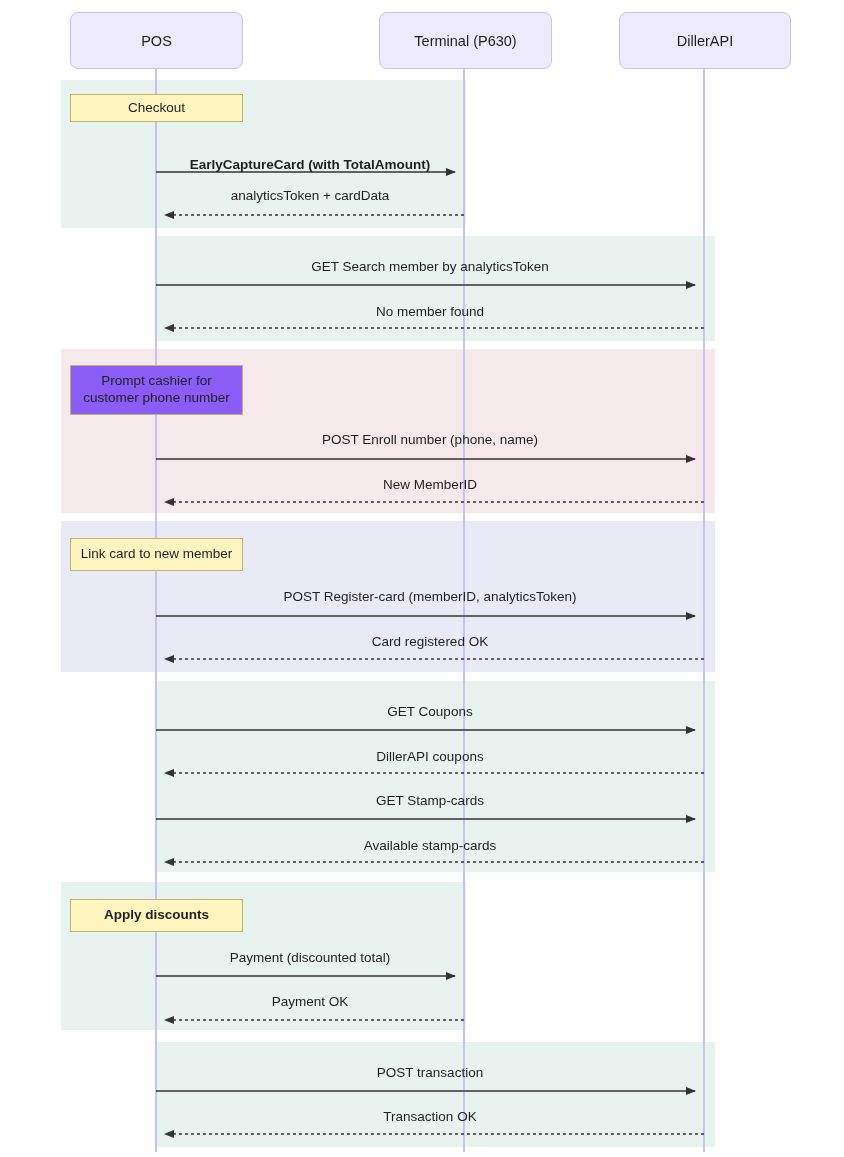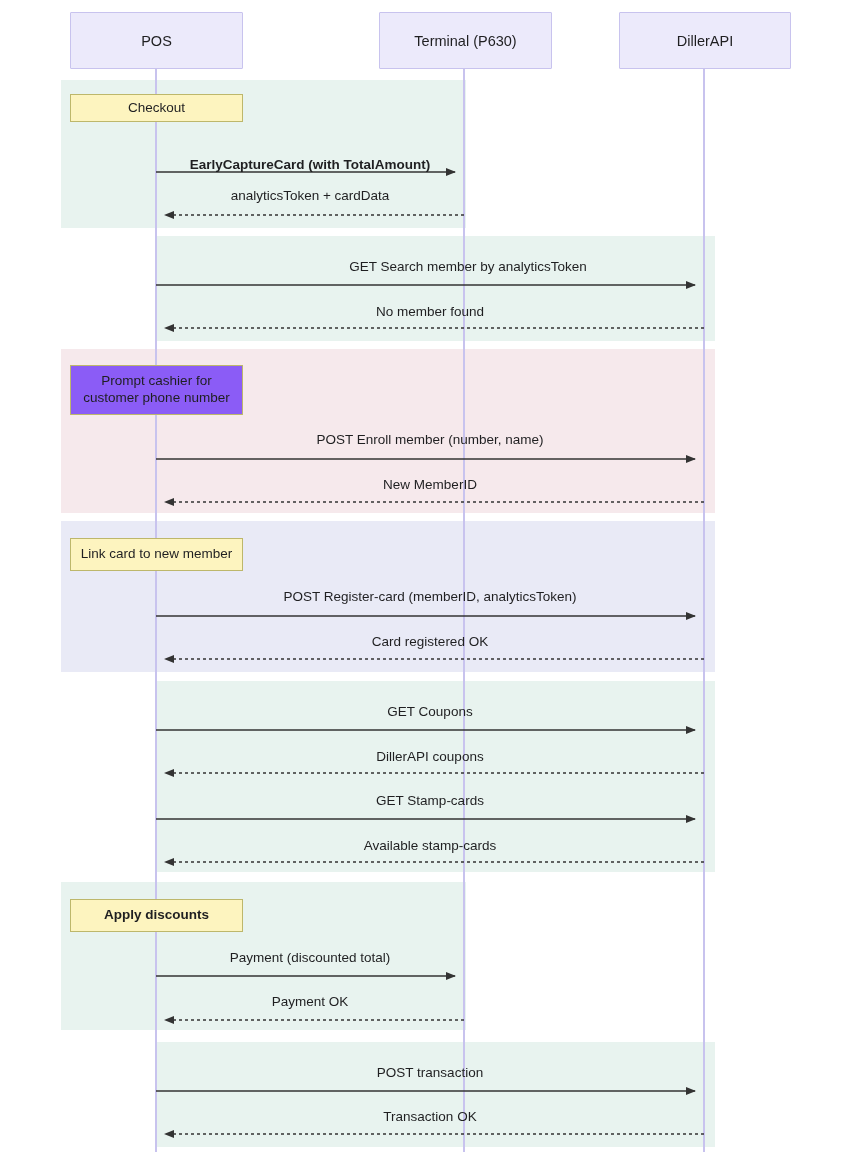--- a/index.html
+++ b/index.html
@@ -22,21 +22,21 @@
     top: 0;
     left: 0;
     width: 844px;
     height: 1157px;
   }
   .actor-box {
     position: absolute;
     box-sizing: border-box;
     background: #ECEAFB;
     border: 1px solid #C8C3EE;
-    border-radius: 1px;
+    border-radius: 8px;
     display: flex;
     align-items: center;
     justify-content: center;
   }
   .actor-label {
     font-family: "Liberation Sans", sans-serif;
     font-size: 14.5px;
     color: #1f1f21;
     white-space: nowrap;
   }
@@ -135,23 +135,23 @@
       <div class="note-box" style="left: 70px; top: 538px; width: 173px; height: 33px; background: rgb(253, 244, 191); border-color: rgb(189, 183, 107);">
         <span class="note-label">Link card to new member</span>
       </div>
       <div class="note-box" style="left: 70px; top: 899px; width: 173px; height: 33px; background: rgb(253, 244, 191); border-color: rgb(189, 183, 107); font-weight: bold;">
         <span class="note-label">Apply discounts</span>
       </div>
     </div>
   <div id="label-layer">
       <div class="msg-label" style="left: 310px; top: 157px; font-weight: bold;">EarlyCaptureCard (with TotalAmount)</div>
       <div class="msg-label" style="left: 310px; top: 188px;">analyticsToken + cardData</div>
-      <div class="msg-label" style="left: 430px; top: 259px; margin-left: 38px;">GET Search member by analyticsToken</div>
+      <div class="msg-label" style="left: 430px; top: 259px;">GET Search member by analyticsToken</div>
       <div class="msg-label" style="left: 430px; top: 304px;">No member found</div>
-      <div class="msg-label" style="left: 430px; top: 432px;">POST Enroll member (number, name)</div>
+      <div class="msg-label" style="left: 430px; top: 432px;">POST Enroll number (phone, name)</div>
       <div class="msg-label" style="left: 430px; top: 477px;">New MemberID</div>
       <div class="msg-label" style="left: 430px; top: 589px;">POST Register-card (memberID, analyticsToken)</div>
       <div class="msg-label" style="left: 430px; top: 634px;">Card registered OK</div>
       <div class="msg-label" style="left: 430px; top: 704px;">GET Coupons</div>
       <div class="msg-label" style="left: 430px; top: 749px;">DillerAPI coupons</div>
       <div class="msg-label" style="left: 430px; top: 793px;">GET Stamp-cards</div>
       <div class="msg-label" style="left: 430px; top: 838px;">Available stamp-cards</div>
       <div class="msg-label" style="left: 310px; top: 950px;">Payment (discounted total)</div>
       <div class="msg-label" style="left: 310px; top: 994px;">Payment OK</div>
       <div class="msg-label" style="left: 430px; top: 1065px;">POST transaction</div>

